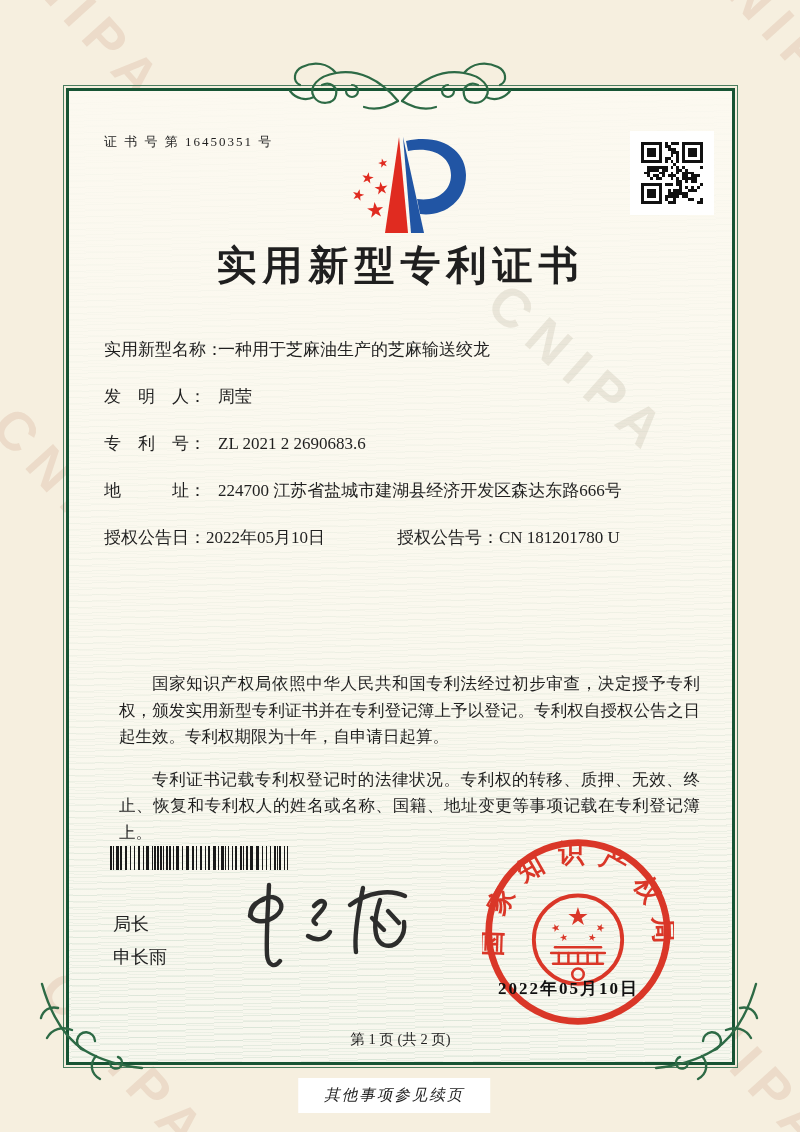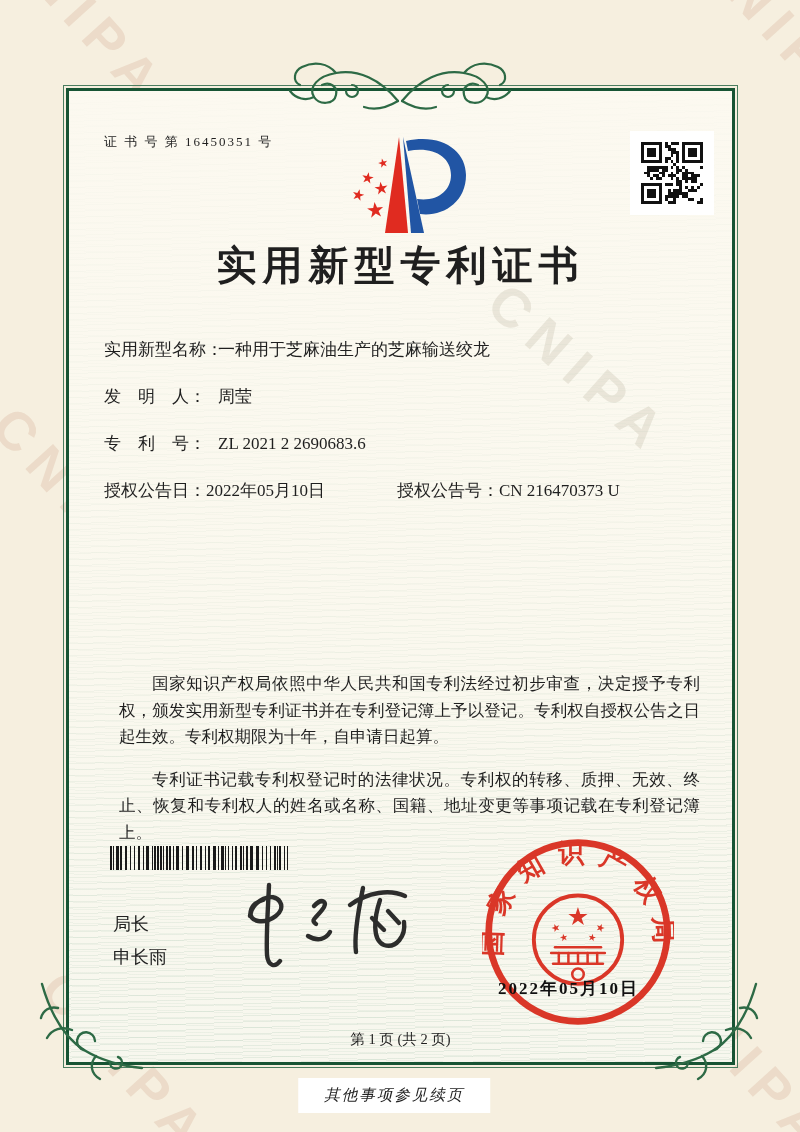--- a/index.html
+++ b/index.html
@@ -357,26 +357,29 @@
   <div class="abs fields">
     <div class="field-row">
       <span class="field-label">实用新型名称：</span><span>一种用于芝麻油生产的芝麻输送绞龙</span>
     </div>
     <div class="field-row">
       <span class="field-label">发　明　人：</span><span>周莹</span>
     </div>
     <div class="field-row">
       <span class="field-label">专　利　号：</span><span>ZL 2021 2 2690683.6</span>
     </div>
+    <div class="field-row">
+      <span class="field-label">地　　　址：</span><span>224700 江苏省盐城市建湖县经济开发区森达东路666号</span>
+    </div>
     <div class="field-row grant-row">
       <span>授权公告日：</span>
         <span>2022年05月10日</span>
         <span class="grant-gap"></span>
         <span>授权公告号：</span>
-        <span>CN 216470373 U</span>
+        <span>CN 181201780 U</span>
     </div>
   </div>
 
   <div class="abs paras">
     <p>国家知识产权局依照中华人民共和国专利法经过初步审查，决定授予专利权，颁发实用新型专利证书并在专利登记簿上予以登记。专利权自授权公告之日起生效。专利权期限为十年，自申请日起算。</p>
     <p>专利证书记载专利权登记时的法律状况。专利权的转移、质押、无效、终止、恢复和专利权人的姓名或名称、国籍、地址变更等事项记载在专利登记簿上。</p>
   </div>
 
   <div id="barcode" class="abs barcode">
       <span style="width: 2px; margin-right: 1px;"></span>

